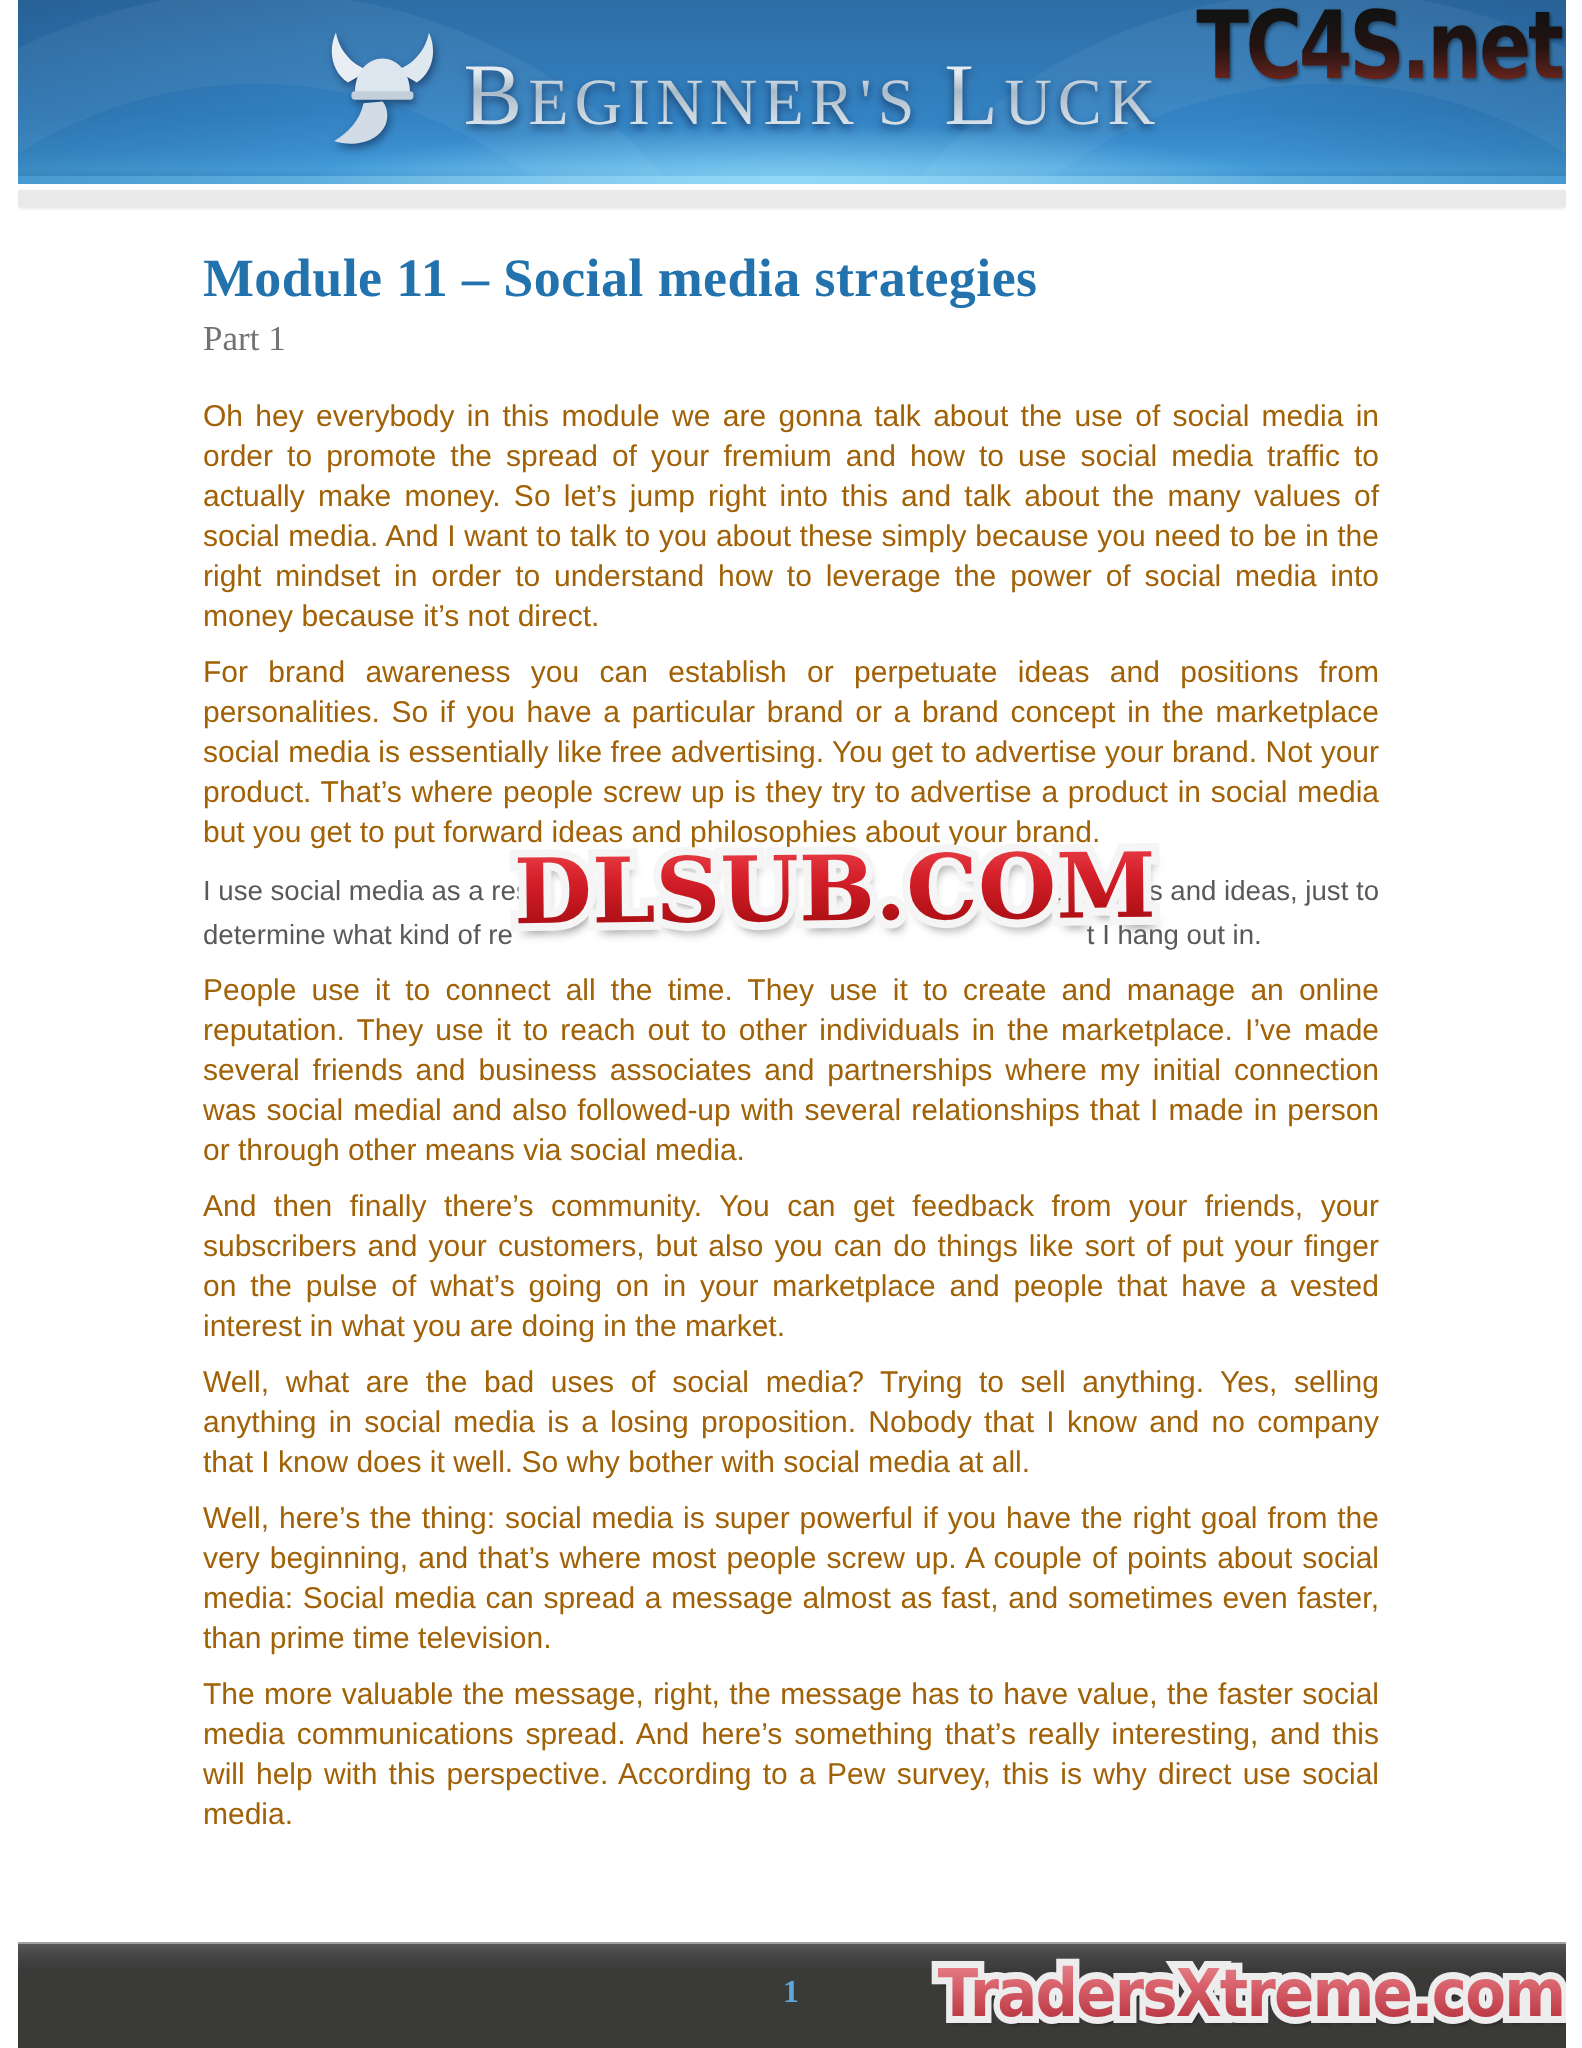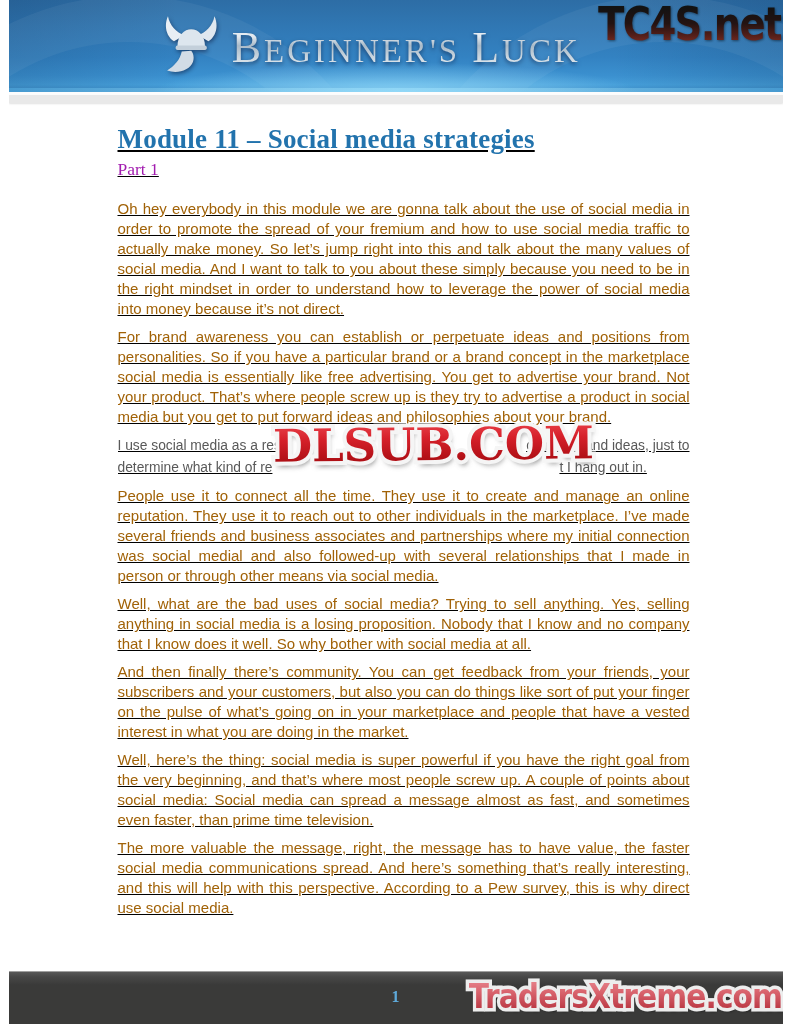--- a/index.html
+++ b/index.html
@@ -1,17 +1,17 @@
 <!DOCTYPE html>
 <html><head>
 <meta charset="utf-8">
 <style>
   * { margin:0; padding:0; box-sizing:border-box; }
   body { background:#ffffff; font-family:"Liberation Sans", sans-serif; }
-  .page { position:relative; width:774px; height:1024px; background:#ffffff; overflow:hidden; margin:0 auto;text-decoration:underline; }
+  .page { position:relative; width:774px; height:1024px; background:#ffffff; overflow:hidden; margin:0 auto; }
 
   
   .banner { position:relative; height:92px; overflow:hidden;
     background:linear-gradient(180deg,#2d6da5 0%,#3077b3 28%,#3382c2 62%,#3b90cf 82%,#459ed9 92%,#3d8cc6 100%); }
   .banner::before { content:''; position:absolute; inset:0;
     background:linear-gradient(90deg, rgba(0,25,60,.14), rgba(0,25,60,0) 22%, rgba(0,25,60,0) 78%, rgba(0,25,60,.14)); }
   .banner::after { content:''; position:absolute; left:18%; right:18%; bottom:-34px; height:64px;
     background:radial-gradient(ellipse at center, rgba(150,220,250,.85), rgba(150,220,250,0) 70%); }
   .arc { position:absolute; border-radius:50%; border:46px solid rgba(255,255,255,0.05); }
   .arc.a1 { width:540px; height:540px; left:-150px; top:-4px; }
@@ -33,25 +33,25 @@
     font-family:"DejaVu Sans", sans-serif; font-weight:bold; font-size:47px; line-height:1; letter-spacing:-2px;
     transform:scaleX(0.82); transform-origin:right top;
     background:linear-gradient(180deg,#121212 15%,#241312 50%,#4c1d18 72%,#8b2f24 100%);
     -webkit-background-clip:text; background-clip:text; color:transparent;
     filter:drop-shadow(1px 1px 1px rgba(0,0,0,.45)); }
 
   .white-line { height:3px; background:#fdfdfd; }
   .gray-band { height:8px; background:#e9e9e9; box-shadow:0 1px 2px rgba(0,0,0,.12); }
 
   
-  .content { position:relative; padding:21px 93px 0 93px;margin-left:16px; }
+  .content { position:relative; padding:21px 93px 0 93px; }
   h1.title { font-family:"Liberation Serif", serif; font-weight:600; font-size:27px; line-height:1.15;
     color:#2273ad; letter-spacing:0.2px; }
   h2.subtitle { font-family:"Liberation Serif", serif; font-weight:normal; font-size:17.5px;
-    color:#a21caf; margin:4px 0 19px 0; }
+    color:#737373; margin:4px 0 19px 0; }
   .para { font-size:15px; line-height:20px; color:#a16207; text-align:justify;
     margin-bottom:8px; }
   .para:last-child { margin-bottom:0; }
 
   
   .wm-para { position:relative; margin-bottom:8px; }
   .wline { font-size:13.8px; line-height:21.6px; color:#595959; white-space:nowrap; overflow:hidden; }
   .wline.l1 { display:flex; justify-content:space-between; }
   .gap2 { display:inline-block; width:287px; }
   .dlsub { position:absolute; left:155px; top:-13px; z-index:5; line-height:1;
@@ -120,22 +120,22 @@
       <div class="wline l2">
         <span>determine what kind of re</span><span class="gap2"></span><span>t I hang out in.</span>
       </div>
       <div class="dlsub">
         <span class="dl-outline">DLSUB.COM</span>
         <span class="dl-fill">DLSUB.COM</span>
       </div>
     </div>
 
     <p class="para">People use it to connect all the time. They use it to create and manage an online reputation. They use it to reach out to other individuals in the marketplace. I’ve made several friends and business associates and partnerships where my initial connection was social medial and also followed-up with several relationships that I made in person or through other means via social media.</p>
+    <p class="para">And then finally there’s community. You can get feedback from your friends, your subscribers and your customers, but also you can do things like sort of put your finger on the pulse of what’s going on in your marketplace and people that have a vested interest in what you are doing in the market.</p>
     <p class="para">Well, what are the bad uses of social media? Trying to sell anything. Yes, selling anything in social media is a losing proposition. Nobody that I know and no company that I know does it well. So why bother with social media at all.</p>
-    <p class="para">And then finally there’s community. You can get feedback from your friends, your subscribers and your customers, but also you can do things like sort of put your finger on the pulse of what’s going on in your marketplace and people that have a vested interest in what you are doing in the market.</p>
     <p class="para">Well, here’s the thing: social media is super powerful if you have the right goal from the very beginning, and that’s where most people screw up. A couple of points about social media: Social media can spread a message almost as fast, and sometimes even faster, than prime time television.</p>
     <p class="para">The more valuable the message, right, the message has to have value, the faster social media communications spread. And here’s something that’s really interesting, and this will help with this perspective. According to a Pew survey, this is why direct use social media.</p>
   </main>
 
   <footer class="footer">
     <span class="pagenum">1</span>
     <div class="tx-wm">
       <span class="tx-outline">TradersXtreme.com</span>
       <span class="tx-fill">TradersXtreme.com</span>
     </div>

